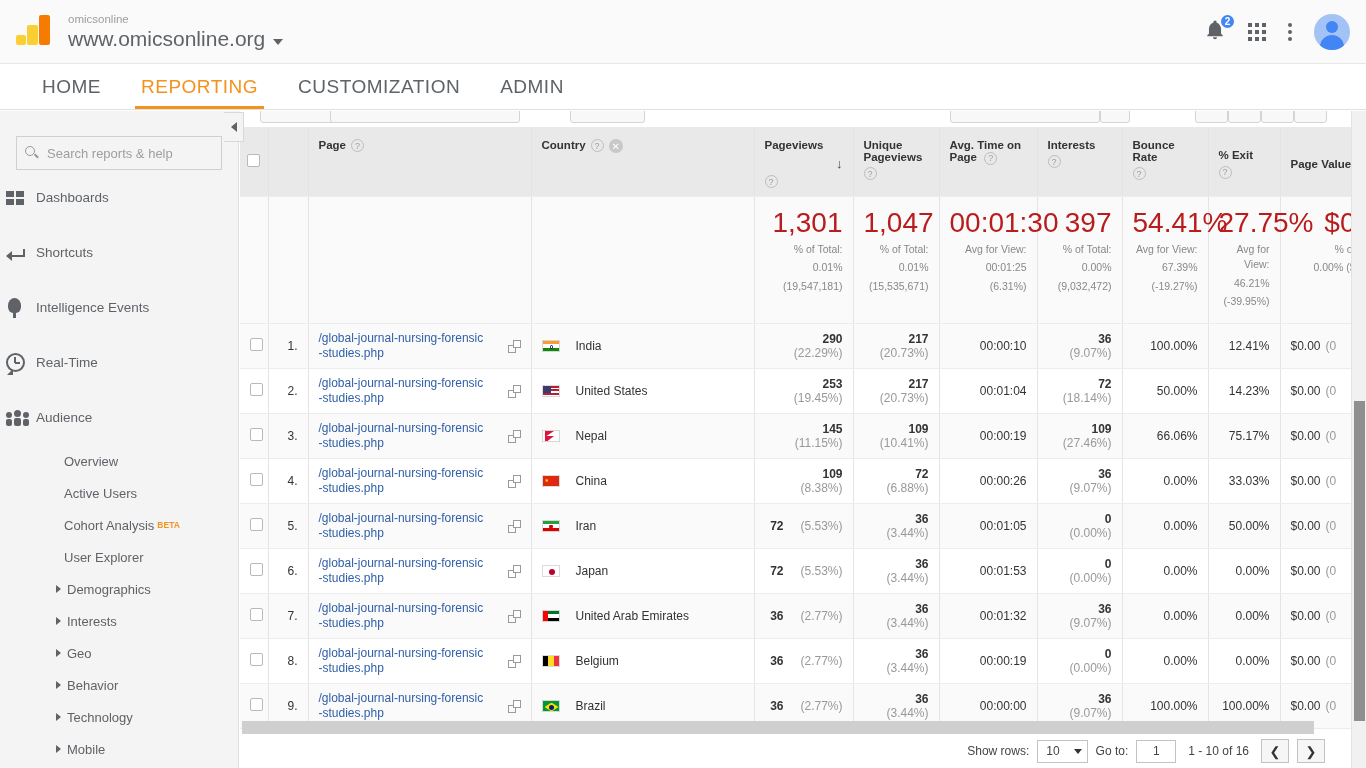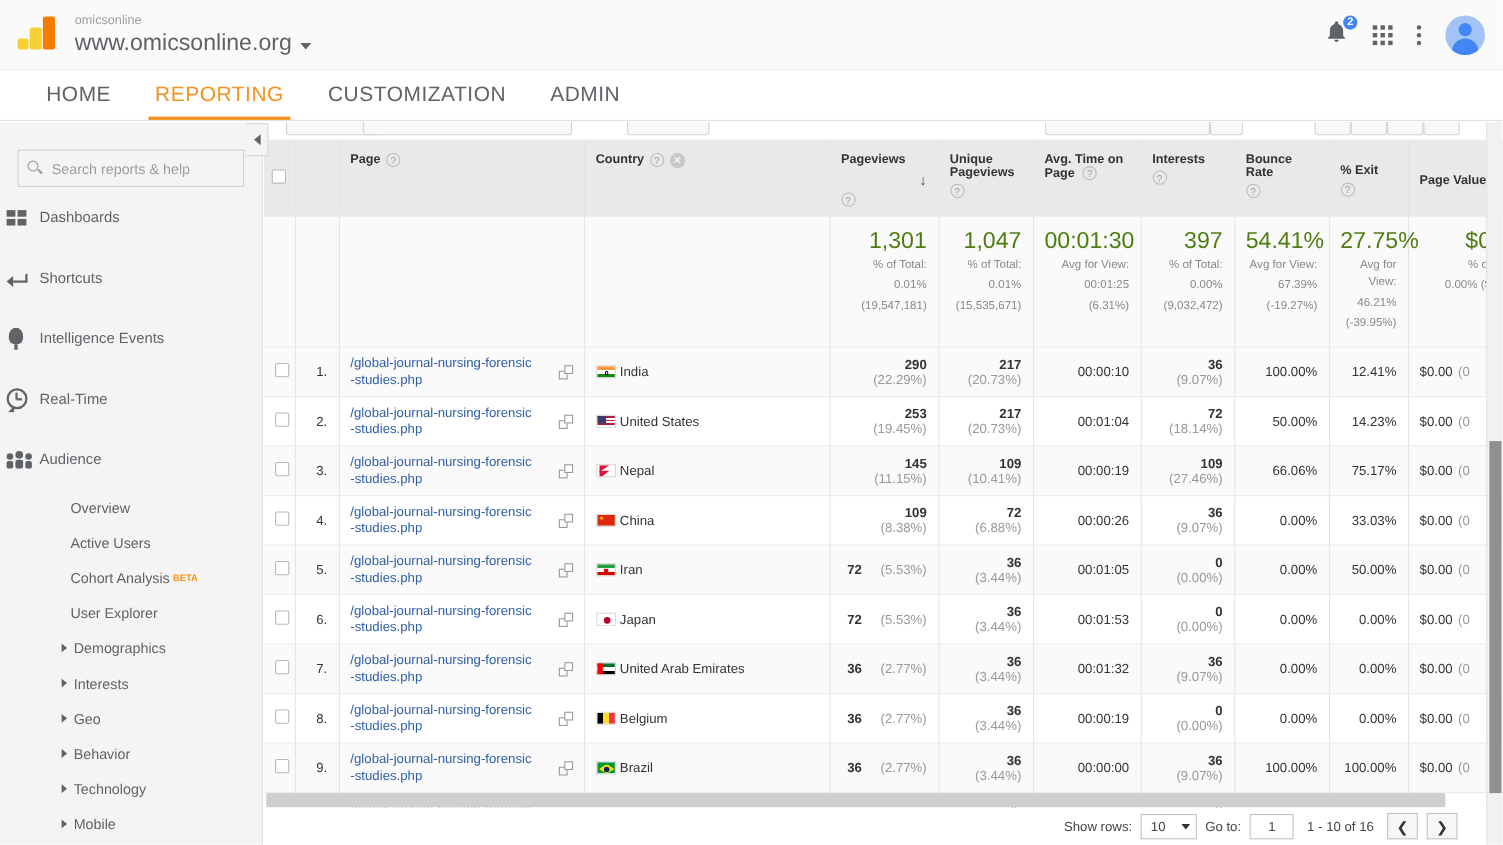--- a/index.html
+++ b/index.html
@@ -171,38 +171,38 @@
   }
   .close-ico {
     display: inline-flex; align-items: center; justify-content: center;
     width: 14px; height: 14px; border-radius: 50%; background: #c8c8c8;
     color: #fff; font-size: 10px; font-weight: normal; flex: 0 0 auto; cursor: pointer;
   }
   .sort-arrow { color: #444; font-size: 13px; margin-left: auto; padding-left: 8px; }
 
   
   tr.summary td { background: #fafafa; padding: 10px 10px 14px 10px; vertical-align: top; height: 88px; }
-  .sum-big { font-size: 21px; color: #4d7c0f; text-align: right; font-weight: 300; line-height: 1.15; }
+  .sum-big { font-size: 28px; color: #b91c1c; text-align: right; font-weight: 300; line-height: 1.15; }
   .sum-sub { font-size: 10.5px; color: #888; text-align: right; line-height: 1.45; margin-top: 3px; }
 
   
   tbody tr.data-row td { height: 45px; padding: 6px 10px; color: #333; background: #fff; }
   tbody tr.data-row:nth-child(even) td { background: #fafafa; }
   td.cb-cell { text-align: center; padding: 0; }
   .row-checkbox {
     width: 13px; height: 13px; border: 1px solid #b9b9b9; background: #fff;
     border-radius: 2px; display: inline-block; cursor: pointer;
   }
   td.idx { text-align: right; color: #555; font-size: 12px; padding-right: 6px; width: 38px; }
   .page-cell { display: flex; align-items: center; gap: 24px; }
   .page-link { color: #2f5fa8; font-size: 12px; line-height: 1.25; word-break: break-all; cursor: pointer; }
   .ext-ico { flex: 0 0 auto; width: 13px; height: 13px; position: relative; cursor: pointer; }
   .ext-ico .a { position: absolute; left: 0; bottom: 0; width: 8px; height: 8px; border: 1px solid #9a9a9a; }
   .ext-ico .b { position: absolute; right: 0; top: 0; width: 8px; height: 8px; border: 1px solid #9a9a9a; background: #fff; }
-  .country-cell { display: flex; align-items: center; gap: 4px; }
+  .country-cell { display: flex; align-items: center; gap: 16px; }
   .flag { width: 18px; height: 12px; flex: 0 0 auto; border: 1px solid rgba(0,0,0,.14); overflow: hidden; position: relative; }
   .metric-main { font-weight: bold; color: #333; }
   .metric-pct { color: #999; font-weight: normal; margin-left: 5px; }
   .pct-w { display: inline-block; min-width: 54px; text-align: right; }
 
   
   #h-scroll { position: absolute; bottom: 34px; left: 2px; width: 1072px; height: 13px; background: #cfcfcf; }
   #v-scroll-track { position: absolute; top: 0; right: 0; width: 15px; height: 657px; background: #f1f1f1; border-left: 1px solid #e3e3e3; }
   #v-scroll-thumb { position: absolute; top: 290px; left: 2px; width: 11px; height: 320px; background: #8f8f8f; }
 

